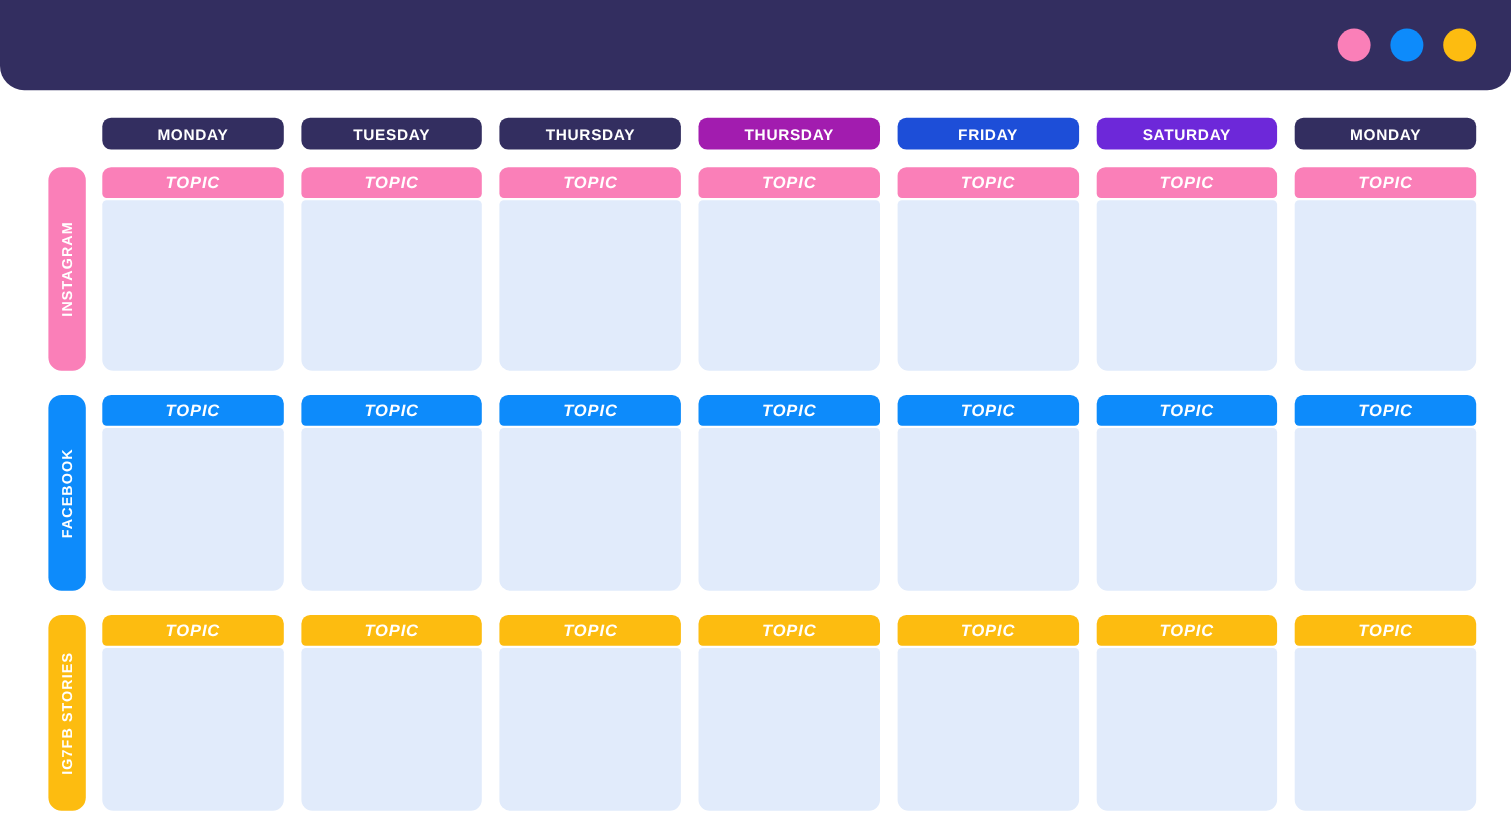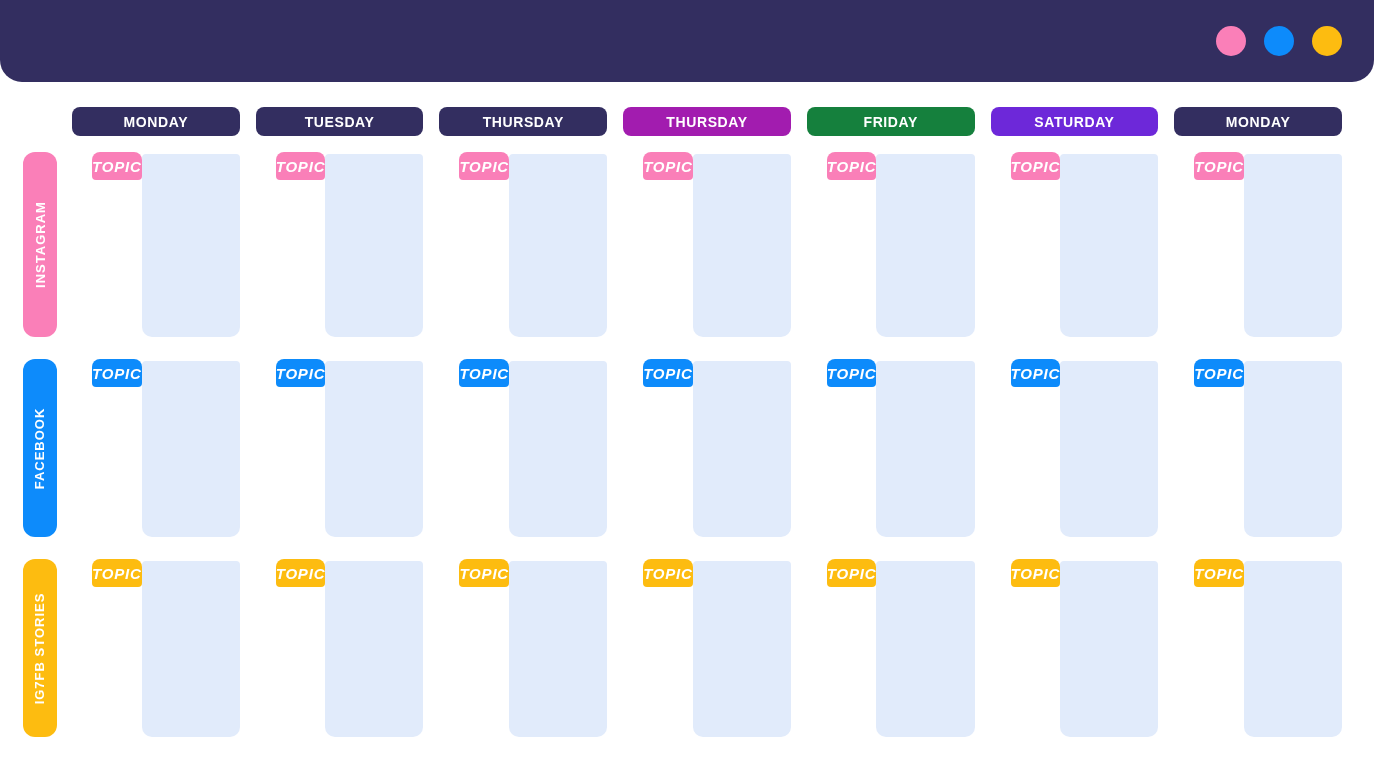--- a/index.html
+++ b/index.html
@@ -59,21 +59,21 @@
     display: block;
   }
 
   
   .board {
     position: absolute;
     left: 0;
     top: 82px;
     width: 1374px;
     height: 677px;
-    padding: 25px 32px 22px 8px;
+    padding: 25px 32px 22px 29px;
     display: flex;
     flex-direction: column;
   }
 
   .board-inner {
     display: flex;
     flex-direction: column;
     height: 100%;
   }
 
@@ -133,21 +133,21 @@
     transform: rotate(-90deg);
     white-space: nowrap;
     color: #ffffff;
     font-size: 13px;
     font-weight: bold;
     letter-spacing: 1px;
   }
 
   .card {
     display: flex;
-    margin-left: 20px;
+    flex-direction: column;
   }
 
   .card-topic {
     height: 28px;
     border-radius: 8px 8px 4px 4px;
     display: flex;
     align-items: center;
     justify-content: center;
     color: #ffffff;
     font-size: 15px;
@@ -185,21 +185,21 @@
   <div class="board">
     <div class="board-inner">
 
       <div class="grid-row day-row">
         <div class="side-gutter"></div>
         <div class="columns">
           <div class="day-pill" style="background: rgb(51, 46, 96);">MONDAY</div>
           <div class="day-pill" style="background: rgb(51, 46, 96);">TUESDAY</div>
           <div class="day-pill" style="background: rgb(51, 46, 96);">THURSDAY</div>
           <div class="day-pill" style="background: #a21caf;">THURSDAY</div>
-          <div class="day-pill" style="background: #15803d;">FRIDAY</div>
+          <div class="day-pill" style="background: #1d4ed8;">FRIDAY</div>
           <div class="day-pill" style="background: #6d28d9;">SATURDAY</div>
           <div class="day-pill" style="background: rgb(51, 46, 96);">MONDAY</div>
         </div>
       </div>
 
       <div class="grid-row platform-row row-instagram">
         <div class="side-gutter">
           <div class="side-label" style="background: rgb(250, 127, 184);">
             <span class="side-label-text">INSTAGRAM</span>
           </div>

